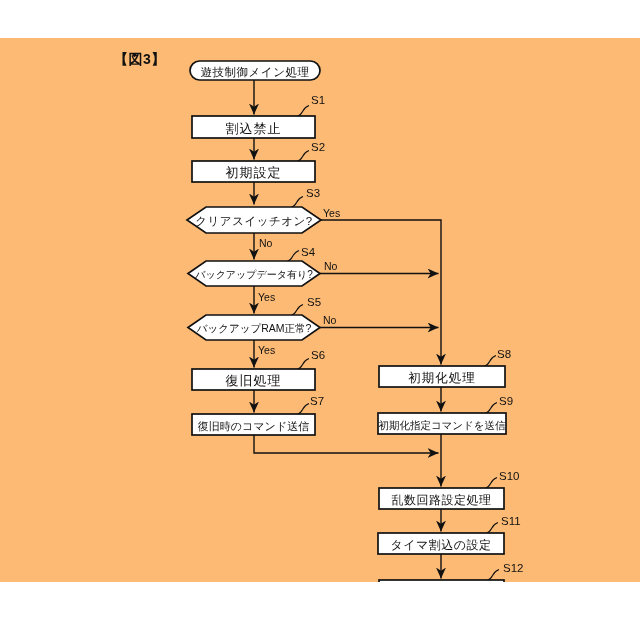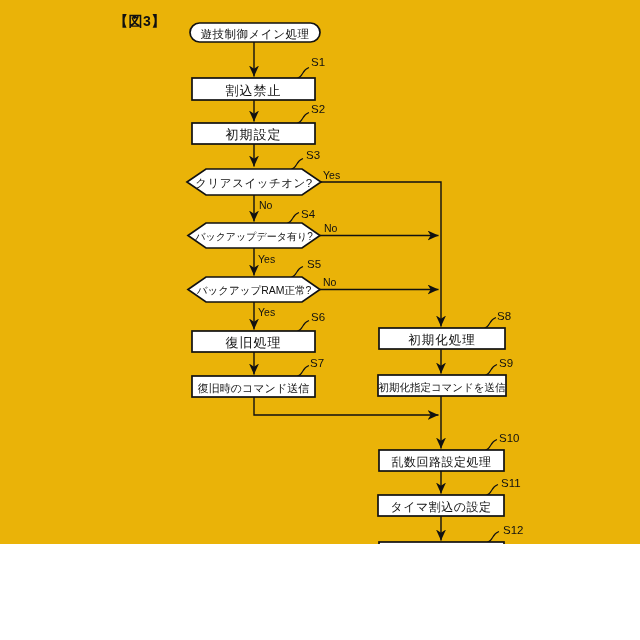--- a/index.html
+++ b/index.html
@@ -1,16 +1,16 @@
 <!DOCTYPE html>
 <html><head>
 <meta charset="utf-8">
 <style>
   html,body{margin:0;padding:0;background:#fff;}
-  .page{position:relative;width:640px;height:544px;background:#eab308;overflow:hidden;}
+  .page{position:relative;width:640px;height:544px;background:#fdba74;overflow:hidden;margin-top:38px;}
   svg text{font-family:"Liberation Sans",sans-serif;fill:#111;}
   .fig-label{font-size:14px;font-weight:bold;letter-spacing:0.5px;}
   .node-label{text-anchor:middle;dominant-baseline:central;}
   .fs13{font-size:13px;letter-spacing:1px;}
   .fs125{font-size:12.5px;letter-spacing:1px;}
   .fs12{font-size:12px;letter-spacing:0.5px;}
   .fs115{font-size:11.5px;letter-spacing:0.5px;}
   .fs11{font-size:11px;}
   .fs105{font-size:10.5px;}
   .fs10{font-size:10px;}

